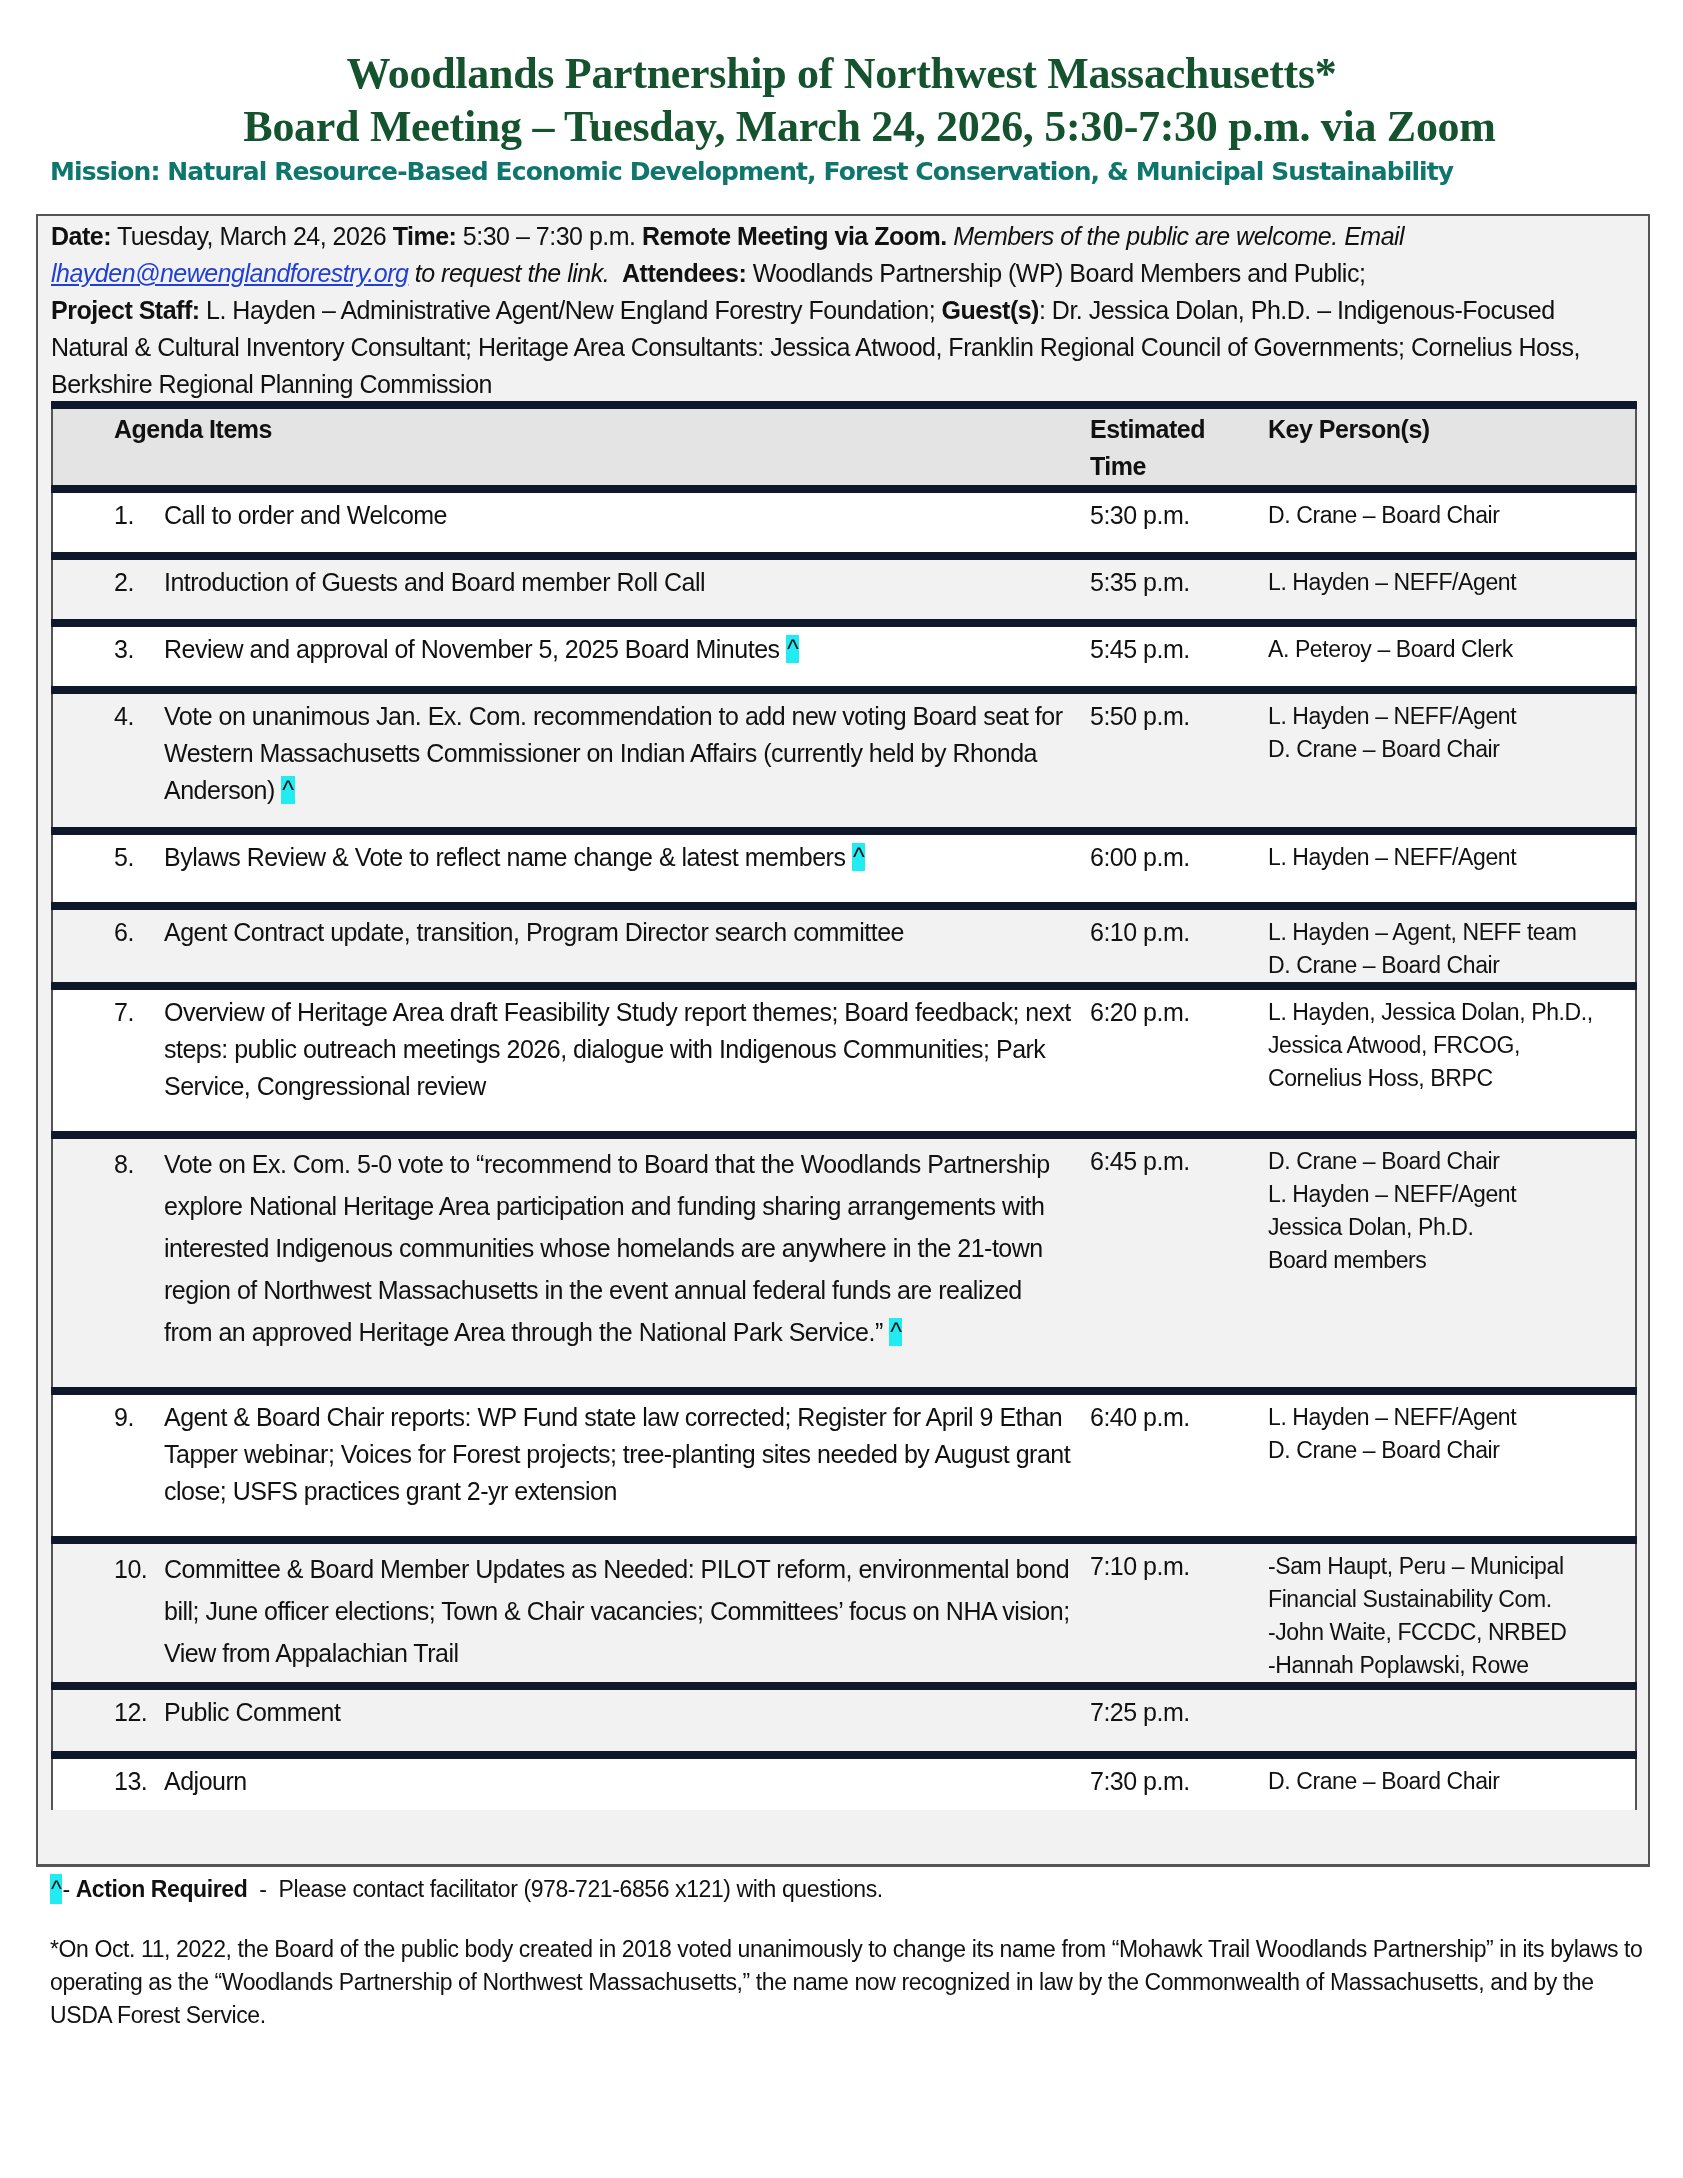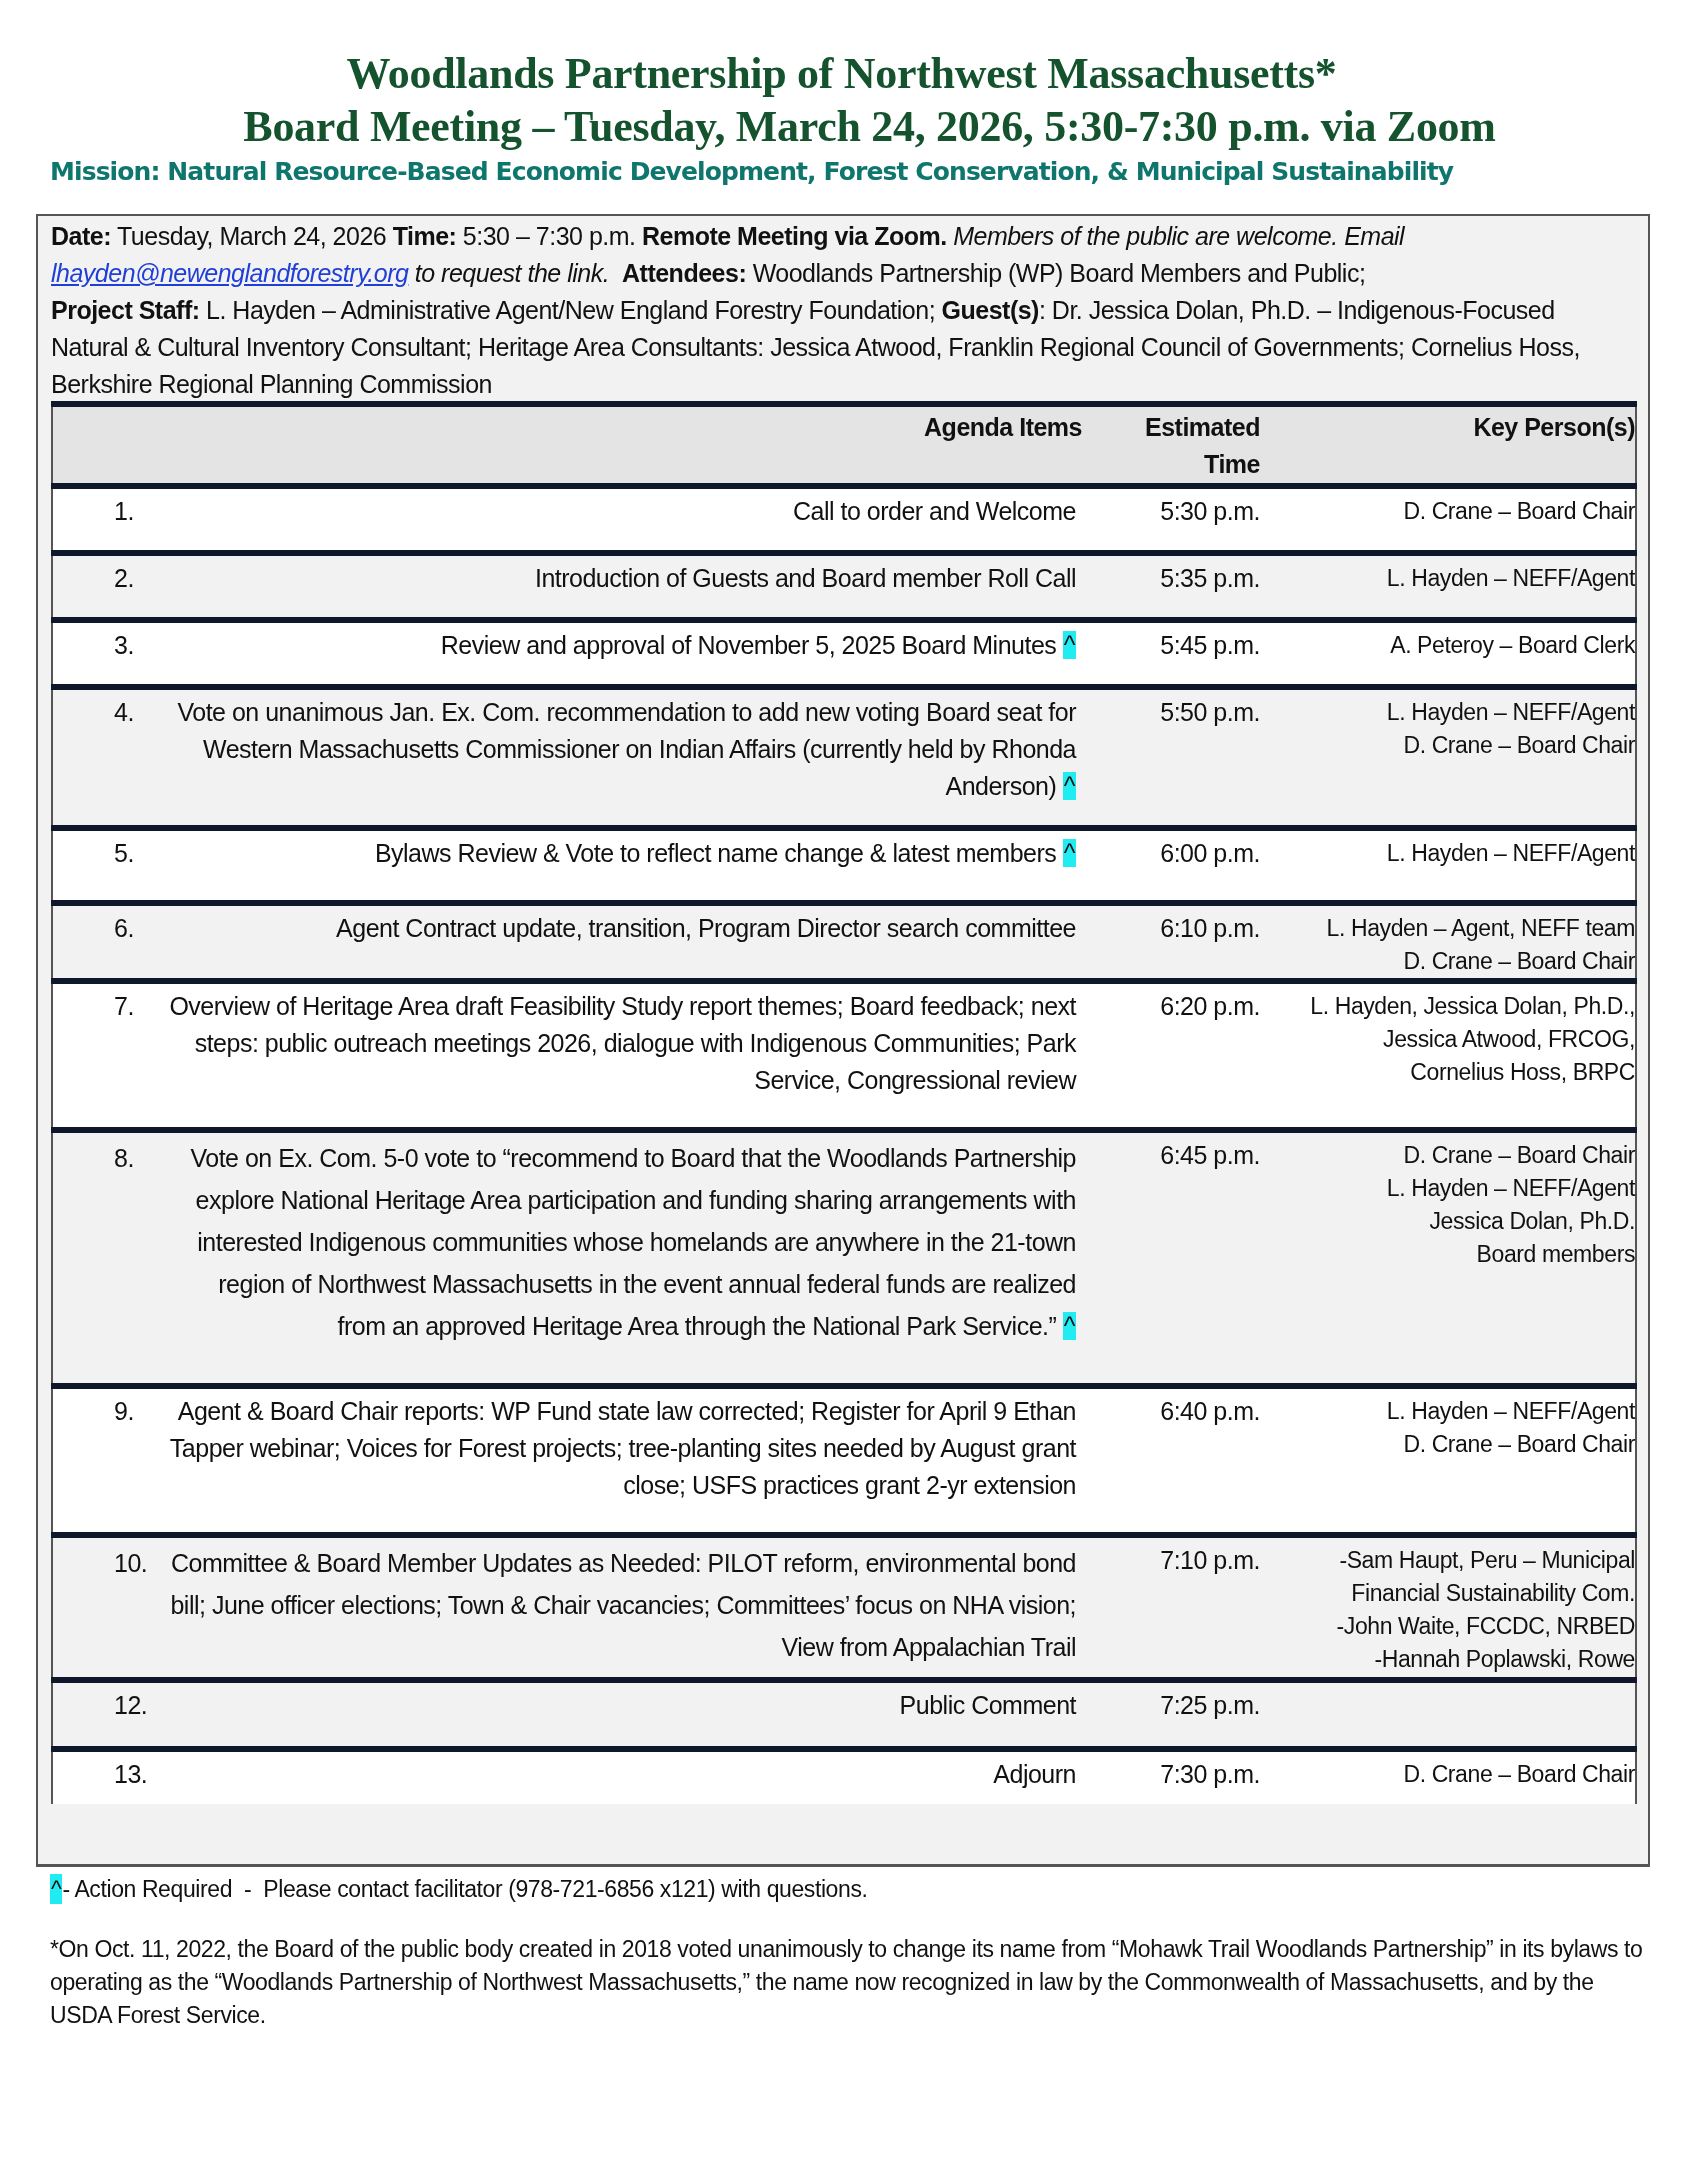--- a/index.html
+++ b/index.html
@@ -33,41 +33,41 @@
   table.agenda {
     position: absolute; left: 51px; top: 401px; width: 1584px;
     border-collapse: collapse; table-layout: fixed;
     border-left: 2px solid #555; border-right: 2px solid #555;
     font-size: 25px; letter-spacing: -0.5px;
   }
   table.agenda col.c1 { width: 1030px; }
   table.agenda col.c2 { width: 178px; }
   table.agenda col.c3 { width: 376px; }
   table.agenda th, table.agenda td {
-    vertical-align: top; text-align: right; padding: 0; box-sizing: border-box;
-    border-top: 6px solid #0f172a;
+    vertical-align: top; text-align: left; padding: 0; box-sizing: border-box;
+    border-top: 8px solid #0f172a;
   }
   table.agenda thead th { background: #e4e4e4; font-weight: bold; line-height: 37px; padding-top: 2px; }
   th.h-item { padding-left: 61px !important; }
   th.h-time, td.time { padding-left: 8px !important; }
   th.h-key, td.key { padding-left: 8px !important; }
   tr.white td { background: #ffffff; }
   tr.gray td { background: #f2f2f2; }
   td.item { position: relative; padding-left: 111px !important; padding-right: 6px !important; padding-top: 4px !important; line-height: 37px; }
   td.item .num { position: absolute; left: 61px; top: 4px; }
   td.time { padding-top: 4px !important; line-height: 37px; white-space: nowrap; }
   td.key { padding-top: 6px !important; font-size: 23px; line-height: 33px; letter-spacing: -0.4px; white-space: nowrap; }
   td.item.tall { line-height: 42px; }
   .caret { background: #21ecf2; padding: 0 1px; }
   .bottom-line { position: absolute; left: 36px; top: 1864px; width: 1614px; height: 3px; background: #555; }
   .action {
     position: absolute; left: 50px; top: 1874px; font-size: 23px; line-height: 30px; letter-spacing: -0.4px;
   }
   .action .caret { display: inline-block; }
-  .action b { font-weight: normal; }
+  .action b { font-weight: bold; }
   .foot {
     position: absolute; left: 50px; top: 1933px; width: 1604px;
     font-size: 23px; line-height: 33px; letter-spacing: -0.4px;
   }
 </style>
 </head>
 <body>
 
 <div class="title t1">Woodlands Partnership of Northwest Massachusetts*</div>
 <div class="title t2">Board Meeting – Tuesday, March 24, 2026, 5:30-7:30 p.m. via Zoom</div>

